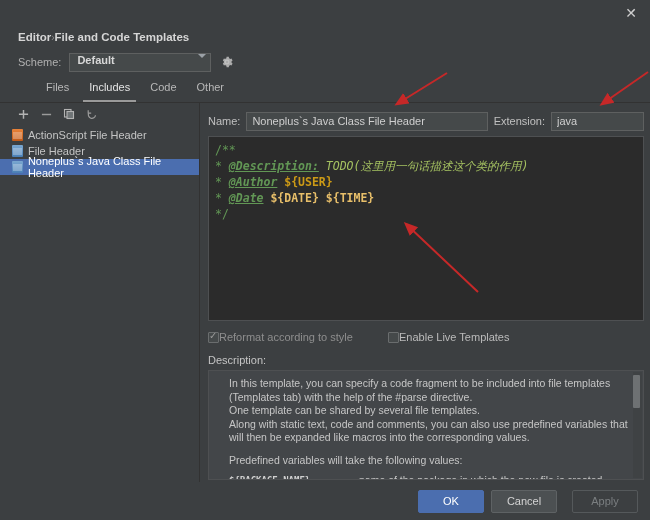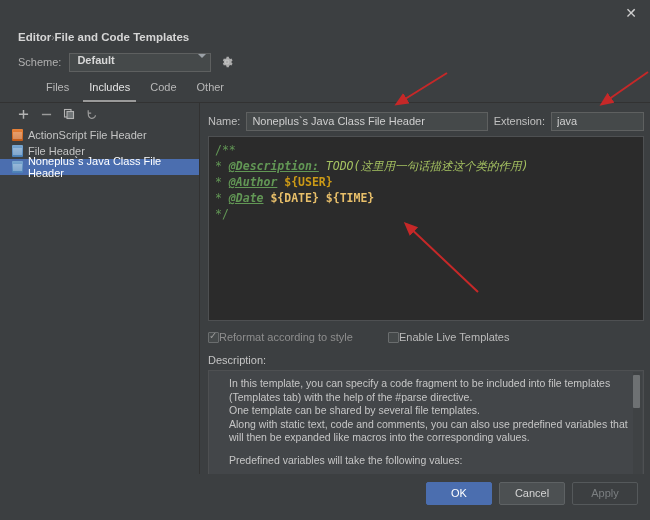--- a/index.html
+++ b/index.html
@@ -163,32 +163,32 @@
     position: absolute; right: 1px; top: 1px; bottom: 1px; width: 9px;
     background: #3f4244;
   }
   .scroll-thumb {
     position: absolute; right: 2px; top: 3px; width: 7px; height: 33px;
     background: #6e7173; border-radius: 1px;
   }
 
   
   .footer {
-    position: absolute; left: 0; right: 0; bottom: 8px; height: 38px;
+    position: absolute; left: 0; right: 0; bottom: 0; height: 38px;
     display: flex; align-items: center; justify-content: flex-end;
     gap: 7px; padding-right: 12px; background: #3c3f41;
   }
   .btn {
     min-width: 66px; height: 23px; font-size: 11px;
     background: #4c5052; border: 1px solid #5e6264; color: #d4d4d4;
     display: flex; align-items: center; justify-content: center;
     cursor: pointer; border-radius: 2px;
   }
   .btn.primary { background: #4b6eaf; border-color: #4b6eaf; color: #ffffff; }
-  .btn.disabled { color: #7b7f81; border-color: #55595b; background: #43464800; cursor: default; }
+  .btn.disabled { color: #7b7f81; border-color: #55595b; background: #43464800; cursor: default; margin-left: 8px; }
 
   
   .arrow-svg { position: absolute; left: 0; top: 0; width: 650px; height: 520px; pointer-events: none; }
 </style>
 </head>
 <body>
 
 <div class="dialog">
 
   <div class="titlebar">

